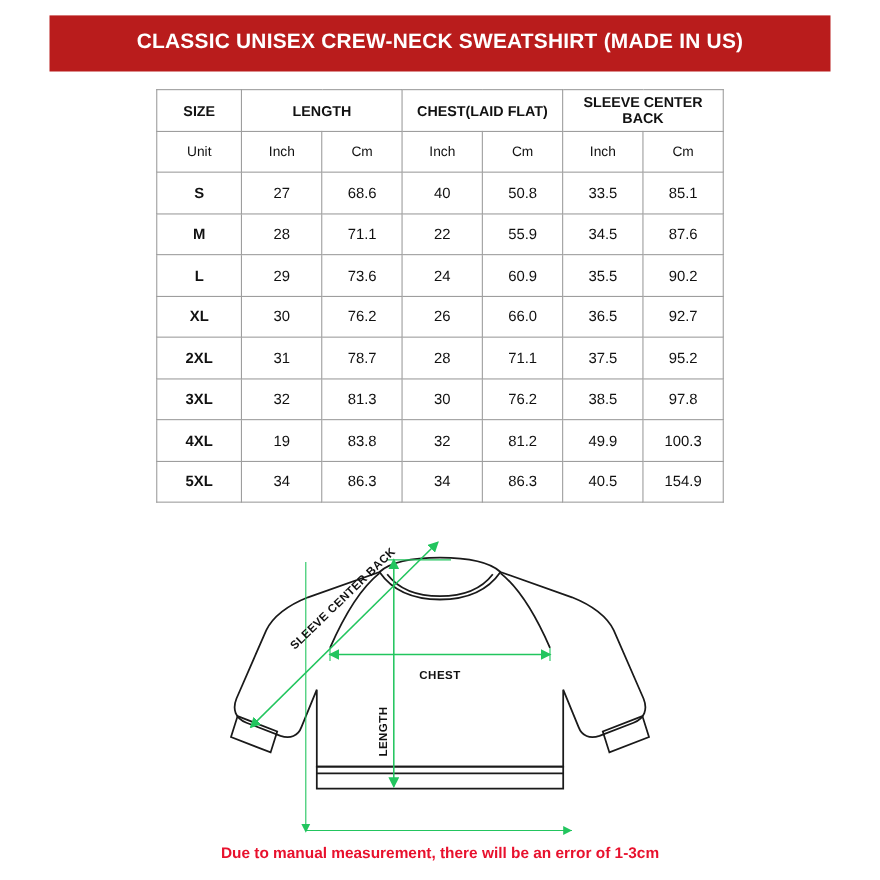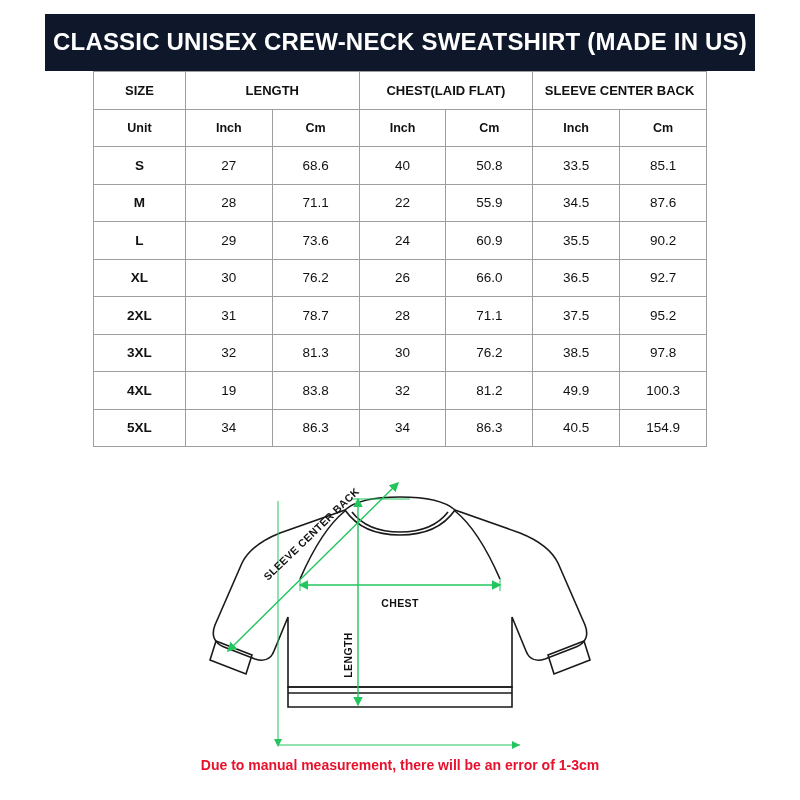--- a/index.html
+++ b/index.html
@@ -21,33 +21,34 @@
     box-sizing: border-box;
     display: flex;
     flex-direction: column;
     align-items: center;
   }
 
   
   .header-bar {
     width: 710px;
     margin-top: 14px;
-    background: #0f172a;
+    background: #b91c1c;
     color: #ffffff;
     text-align: center;
-    font-size: 24px;
+    font-size: 19px;
     font-weight: bold;
     letter-spacing: 0.2px;
     padding: 14px 6px 15px 6px;
     box-sizing: border-box;
   }
 
   
   .table-wrap {
-    width: 614px;
+    width: 516px;
+    margin-top: 16px;
   }
   table.size-table {
     border-collapse: collapse;
     width: 100%;
     table-layout: fixed;
   }
   table.size-table th,
   table.size-table td {
     border: 1px solid #9e9e9e;
     text-align: center;
@@ -58,21 +59,21 @@
   }
   table.size-table th {
     font-weight: bold;
     font-size: 13px;
   }
   table.size-table td.size-col {
     font-weight: bold;
     font-size: 13.5px;
   }
   table.size-table tr.unit-row th {
-    font-weight: bold;
+    font-weight: normal;
     font-size: 12.5px;
   }
   col.c-size { width: 15%; }
   col.c-std  { width: 14.166%; }
 
   
   .diagram {
     width: 800px;
     height: 300px;
     position: relative;

